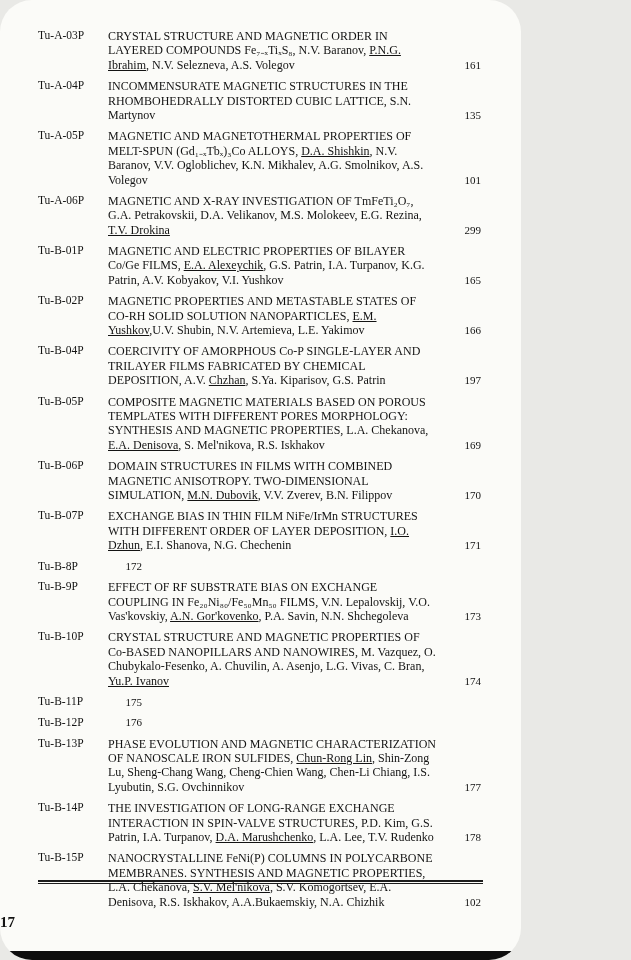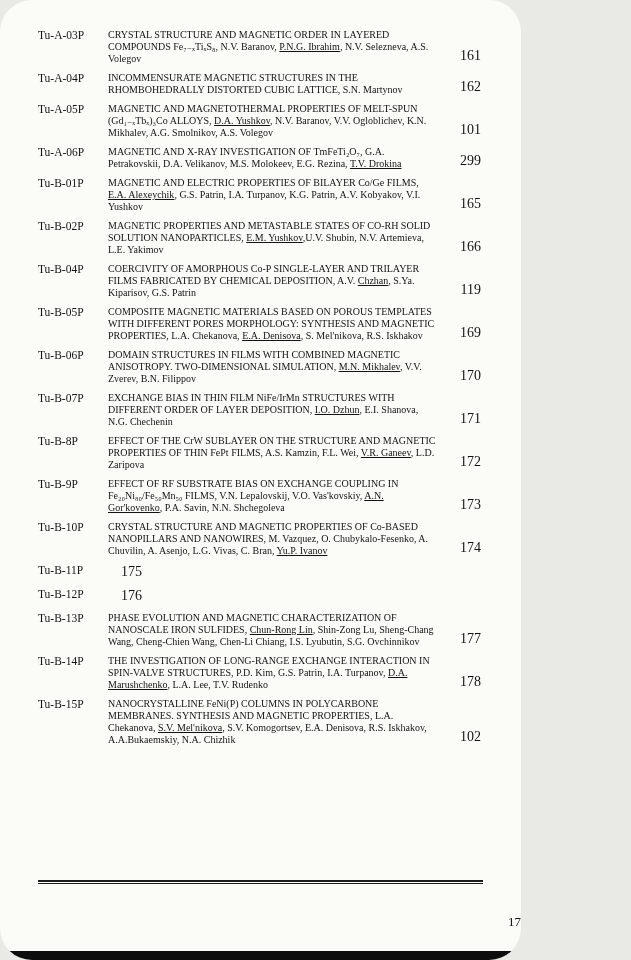--- a/index.html
+++ b/index.html
@@ -23,42 +23,44 @@
   }
   .entry { display: flex; margin-bottom: 7px; }
   .code {
     flex: 0 0 70px;
     font-size: 11.5px; line-height: 1.2;
     align-self: flex-start;
     white-space: nowrap;
   }
   .text {
     flex: 1;
-    font-size: 10px; line-height: 1.2;
+    font-size: 12px; line-height: 1.2;
     padding-right: 10px;
+    font-family: Liberation Serif, serif;
   }
   .pg {
     flex: 0 0 34px;
     text-align: right;
-    font-size: 14px; line-height: 1.2;
+    font-size: 11px; line-height: 1.2;
     align-self: flex-end;
   }
   .u { text-decoration: underline; }
   .rule {
     position: absolute;
     left: 38px; right: 38px; top: 880px;
     height: 4px;
     border-top: 2px solid #1d1d1d;
     border-bottom: 1px solid #1d1d1d;
   }
   .pageno {
     position: absolute;
     top: 914px; left: 0; width: 100%;
-    text-align: right;
-    font-size: 13px;
+    text-align: left;
+    font-size: 15px;
+    font-weight: bold;
   }
   .scanedge {
     position: absolute;
     bottom: 0; left: 0;
     width: 100%; height: 9px;
     background: #0d0d0d;
   }
 </style>
 </head>
 <body>
@@ -66,65 +68,64 @@
 <div class="sheet">
   <main class="toc">
       <div class="entry">
         <div class="code">Tu-A-03P</div>
         <div class="text">CRYSTAL STRUCTURE AND MAGNETIC ORDER IN LAYERED COMPOUNDS Fe₇₋ₓTiₓS₈, N.V. Baranov, <span class="u">P.N.G. Ibrahim</span>, N.V. Selezneva, A.S. Volegov</div>
         <div class="pg">161</div>
       </div>
       <div class="entry">
         <div class="code">Tu-A-04P</div>
         <div class="text">INCOMMENSURATE MAGNETIC STRUCTURES IN THE RHOMBOHEDRALLY DISTORTED CUBIC LATTICE, S.N. Martynov</div>
-        <div class="pg">162</div>
+        <div class="pg">135</div>
       </div>
       <div class="entry">
         <div class="code">Tu-A-05P</div>
-        <div class="text">MAGNETIC AND MAGNETOTHERMAL PROPERTIES OF MELT-SPUN (Gd₁₋ₓTbₓ)₃Co ALLOYS, <span class="u">D.A. Yushkov</span>, N.V. Baranov, V.V. Ogloblichev, K.N. Mikhalev, A.G. Smolnikov, A.S. Volegov</div>
+        <div class="text">MAGNETIC AND MAGNETOTHERMAL PROPERTIES OF MELT-SPUN (Gd₁₋ₓTbₓ)₃Co ALLOYS, <span class="u">D.A. Shishkin</span>, N.V. Baranov, V.V. Ogloblichev, K.N. Mikhalev, A.G. Smolnikov, A.S. Volegov</div>
         <div class="pg">101</div>
       </div>
       <div class="entry">
         <div class="code">Tu-A-06P</div>
         <div class="text">MAGNETIC AND X-RAY INVESTIGATION OF TmFeTi₂O₇, G.A. Petrakovskii, D.A. Velikanov, M.S. Molokeev, E.G. Rezina, <span class="u">T.V. Drokina</span></div>
         <div class="pg">299</div>
       </div>
       <div class="entry">
         <div class="code">Tu-B-01P</div>
         <div class="text">MAGNETIC AND ELECTRIC PROPERTIES OF BILAYER Co/Ge FILMS, <span class="u">E.A. Alexeychik</span>, G.S. Patrin, I.A. Turpanov, K.G. Patrin, A.V. Kobyakov, V.I. Yushkov</div>
         <div class="pg">165</div>
       </div>
       <div class="entry">
         <div class="code">Tu-B-02P</div>
         <div class="text">MAGNETIC PROPERTIES AND METASTABLE STATES OF CO-RH SOLID SOLUTION NANOPARTICLES, <span class="u">E.M. Yushkov</span>,U.V. Shubin, N.V. Artemieva, L.E. Yakimov</div>
         <div class="pg">166</div>
       </div>
       <div class="entry">
         <div class="code">Tu-B-04P</div>
         <div class="text">COERCIVITY OF AMORPHOUS Co-P SINGLE-LAYER AND TRILAYER FILMS FABRICATED BY CHEMICAL DEPOSITION, A.V. <span class="u">Chzhan</span>, S.Ya. Kiparisov, G.S. Patrin</div>
-        <div class="pg">119</div>
+        <div class="pg">197</div>
       </div>
       <div class="entry">
         <div class="code">Tu-B-05P</div>
         <div class="text">COMPOSITE MAGNETIC MATERIALS BASED ON POROUS TEMPLATES WITH DIFFERENT PORES MORPHOLOGY: SYNTHESIS AND MAGNETIC PROPERTIES, L.A. Chekanova, <span class="u">E.A. Denisova</span>, S. Mel'nikova, R.S. Iskhakov</div>
         <div class="pg">169</div>
       </div>
       <div class="entry">
         <div class="code">Tu-B-06P</div>
-        <div class="text">DOMAIN STRUCTURES IN FILMS WITH COMBINED MAGNETIC ANISOTROPY. TWO-DIMENSIONAL SIMULATION, <span class="u">M.N. Mikhalev</span>, V.V. Zverev, B.N. Filippov</div>
+        <div class="text">DOMAIN STRUCTURES IN FILMS WITH COMBINED MAGNETIC ANISOTROPY. TWO-DIMENSIONAL SIMULATION, <span class="u">M.N. Dubovik</span>, V.V. Zverev, B.N. Filippov</div>
         <div class="pg">170</div>
       </div>
       <div class="entry">
         <div class="code">Tu-B-07P</div>
         <div class="text">EXCHANGE BIAS IN THIN FILM NiFe/IrMn STRUCTURES WITH DIFFERENT ORDER OF LAYER DEPOSITION, <span class="u">I.O. Dzhun</span>, E.I. Shanova, N.G. Chechenin</div>
         <div class="pg">171</div>
       </div>
       <div class="entry">
         <div class="code">Tu-B-8P</div>
-        <div class="text">EFFECT OF THE CrW SUBLAYER ON THE STRUCTURE AND MAGNETIC PROPERTIES OF THIN FePt FILMS, A.S. Kamzin, F.L. Wei, <span class="u">V.R. Ganeev</span>, L.D. Zaripova</div>
         <div class="pg">172</div>
       </div>
       <div class="entry">
         <div class="code">Tu-B-9P</div>
         <div class="text">EFFECT OF RF SUBSTRATE BIAS ON EXCHANGE COUPLING IN Fe₂₀Ni₈₀/Fe₅₀Mn₅₀ FILMS, V.N. Lepalovskij, V.O. Vas'kovskiy, <span class="u">A.N. Gor'kovenko</span>, P.A. Savin, N.N. Shchegoleva</div>
         <div class="pg">173</div>
       </div>
       <div class="entry">
         <div class="code">Tu-B-10P</div>
         <div class="text">CRYSTAL STRUCTURE AND MAGNETIC PROPERTIES OF Co-BASED NANOPILLARS AND NANOWIRES, M. Vazquez, O. Chubykalo-Fesenko, A. Chuvilin, A. Asenjo, L.G. Vivas, C. Bran, <span class="u">Yu.P. Ivanov</span></div>

